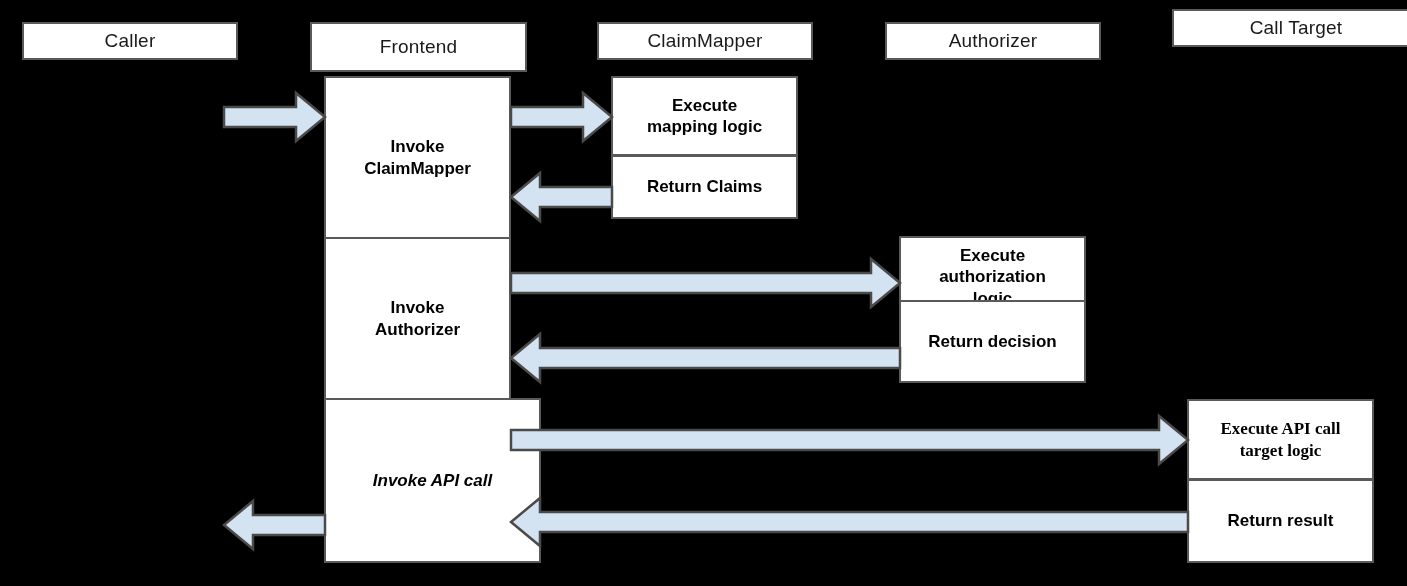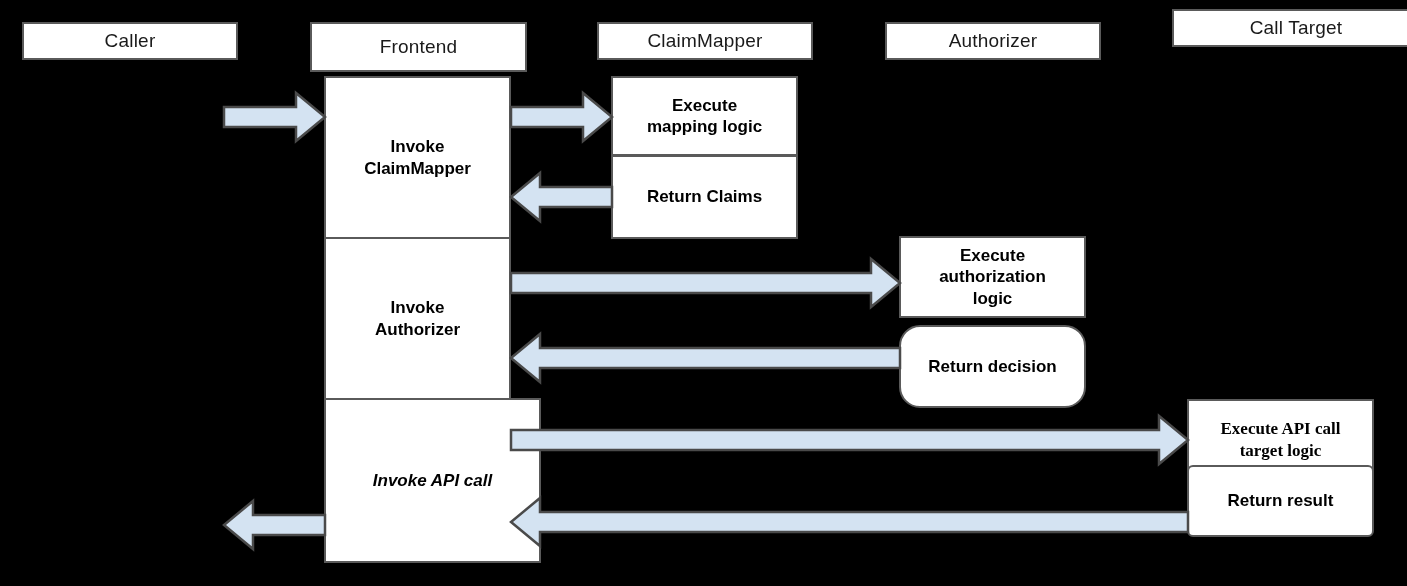--- a/index.html
+++ b/index.html
@@ -87,38 +87,38 @@
 Authorizer</span>
   </div>
   <div class="act" style="left:324px; top:398px; width:217px; height:165px;font-style:italic;">
     <span class="act-label">Invoke API call</span>
   </div>
 
   <div class="act" style="left:611px; top:76px; width:187px; height:80px;">
     <span class="act-label">Execute
 mapping logic</span>
   </div>
-  <div class="act" style="left:611px; top:155px; width:187px; height:84px;">
+  <div class="act" style="left:611px; top:155px; width:187px; height:64px;">
     <span class="act-label">Return Claims</span>
   </div>
 
   <div class="act" style="left:899px; top:236px; width:187px; height:82px;">
     <span class="act-label">Execute
 authorization
 logic</span>
   </div>
-  <div class="act" style="left:899px; top:325px; width:187px; height:83px;border-radius:21px;">
+  <div class="act" style="left:899px; top:300px; width:187px; height:83px;">
     <span class="act-label">Return decision</span>
   </div>
 
   <div class="act" style="left:1187px; top:399px; width:187px; height:81px;font-family:Liberation Serif, serif;">
     <span class="act-label">Execute API call
 target logic</span>
   </div>
-  <div class="act" style="left:1187px; top:465px; width:187px; height:72px;border-radius:6px;">
+  <div class="act" style="left:1187px; top:479px; width:187px; height:84px;">
     <span class="act-label">Return result</span>
   </div>
 
   <div class="arrow" style="left:224px; top:93px; width:101px; height:48px;">
     <svg width="101" height="48" viewBox="0 0 101 48">
       <polygon points="0,14 72,14 72,0 101,24 72,48 72,34 0,34" fill="#d4e3f2" stroke="#4a4a4a" stroke-width="2.5"></polygon>
     </svg>
   </div>
 
   <div class="arrow" style="left:511px; top:93px; width:101px; height:48px;">

